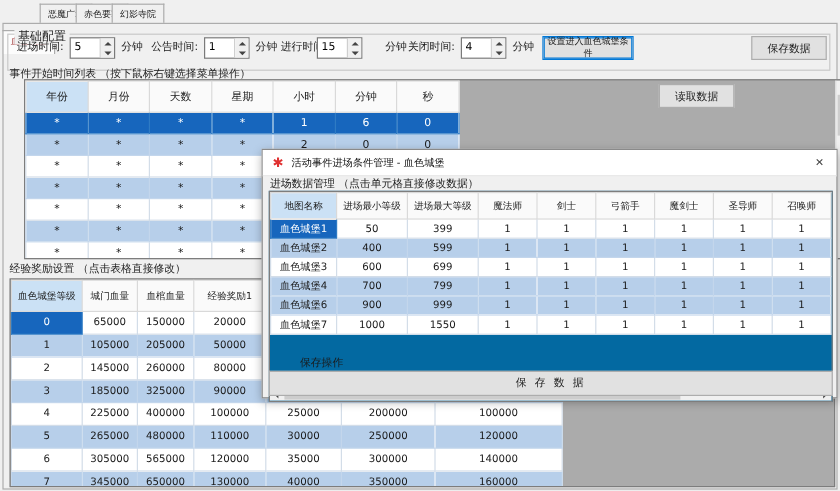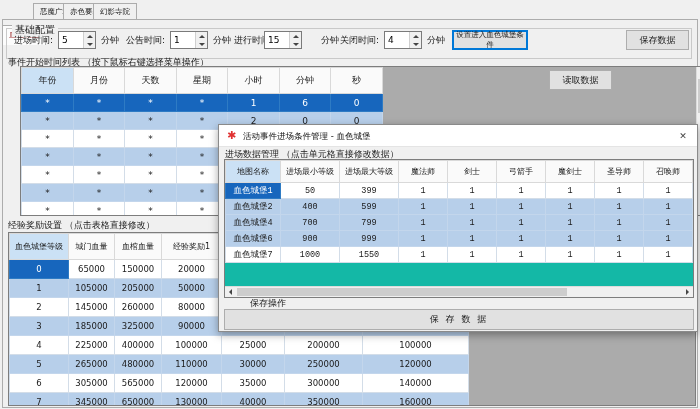--- a/index.html
+++ b/index.html
@@ -358,21 +358,21 @@
 
   <div class="dialog">
     <div class="dlg-titlebar">
       <span class="dlg-icon">✱</span>
       <span class="dlg-title">活动事件进场条件管理 - 血色城堡</span>
       <span class="dlg-close">✕</span>
     </div>
 
     <span class="lbl" style="left:6px;top:24px;line-height:10px;">进场数据管理 （点击单元格直接修改数据）</span>
 
-    <div class="gridbox" style="left:5px;top:34px;width:470px;height:139px;background:#14b8a6;font-family:Liberation Mono, monospace;">
+    <div class="gridbox" style="left:5px;top:34px;width:470px;height:176px;background:#0369a1;">
       <table class="grid t-dialog">
         <colgroup>
           <col style="width:55px">
             <col style="width:59px">
             <col style="width:59px">
             <col style="width:49px">
           <col style="width:49px">
             <col style="width:49px">
             <col style="width:49px">
             <col style="width:49px">
@@ -407,20 +407,31 @@
               <td>血色城堡2</td>
               <td>400</td>
               <td>599</td>
               <td>1</td>
               <td>1</td>
               <td>1</td>
               <td>1</td>
               <td>1</td>
               <td>1</td>
             </tr>
+            <tr>
+              <td>血色城堡3</td>
+              <td>600</td>
+              <td>699</td>
+              <td>1</td>
+              <td>1</td>
+              <td>1</td>
+              <td>1</td>
+              <td>1</td>
+              <td>1</td>
+            </tr>
             <tr class="alt">
               <td>血色城堡4</td>
               <td>700</td>
               <td>799</td>
               <td>1</td>
               <td>1</td>
               <td>1</td>
               <td>1</td>
               <td>1</td>
               <td>1</td>

